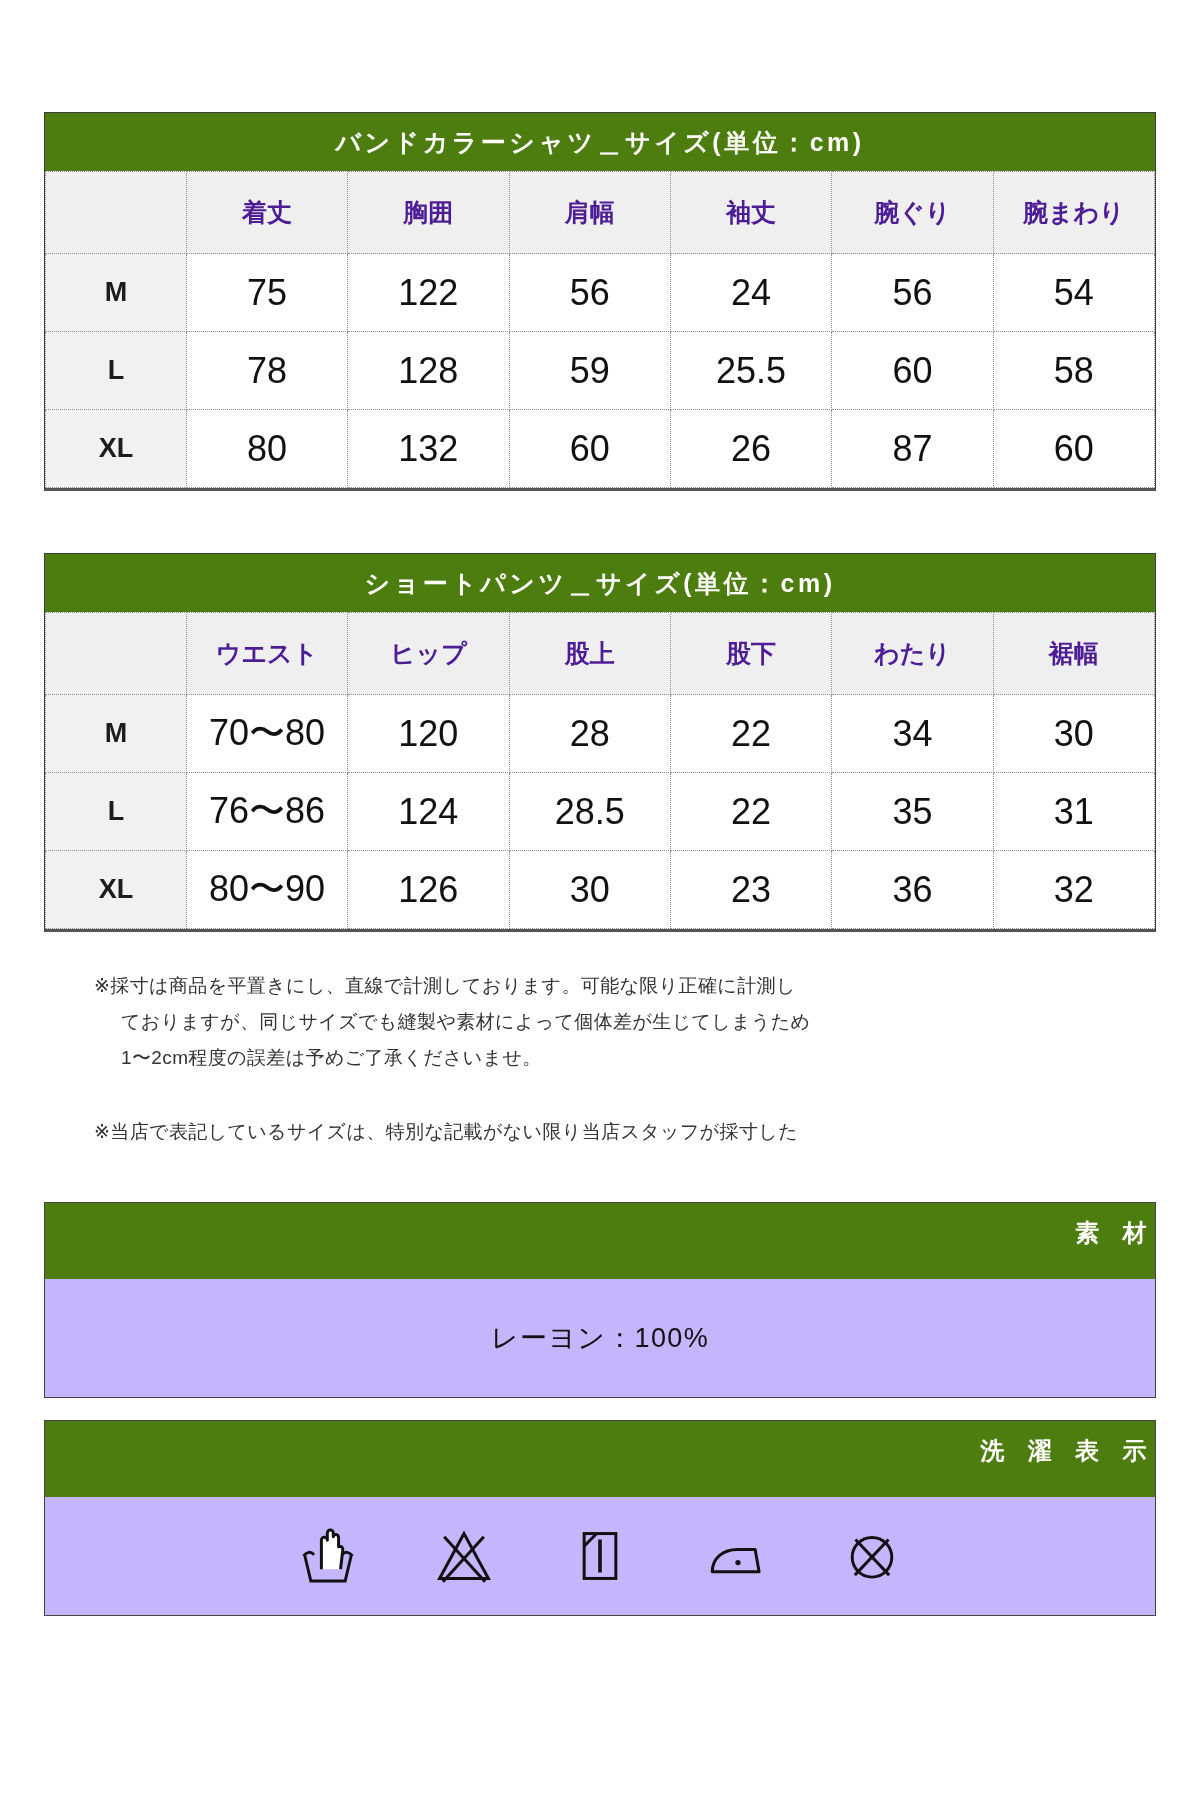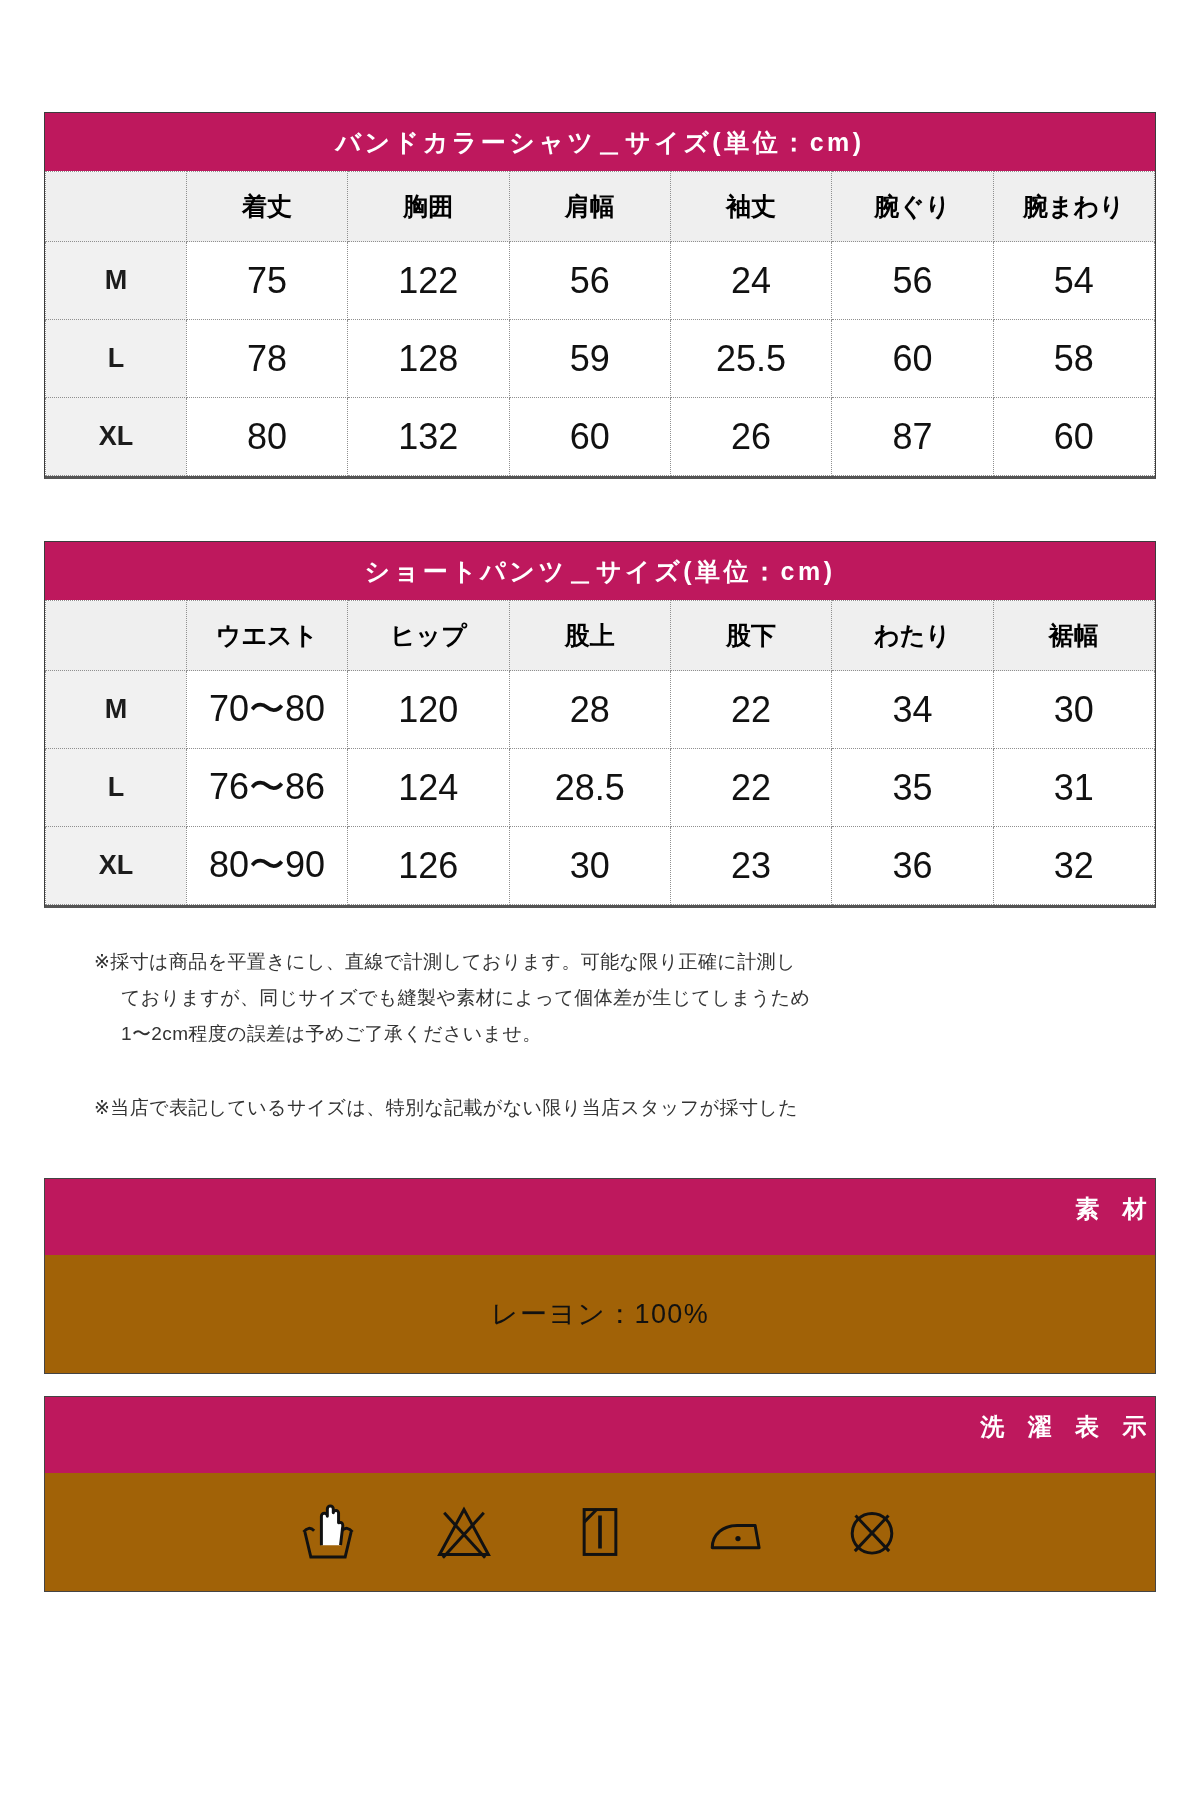--- a/index.html
+++ b/index.html
@@ -11,40 +11,40 @@
   }
   .page { padding: 112px 44px 0 44px; }
 
   
   .size-table {
     border: 1px solid #3c3c3c;
     border-bottom: 3px solid #555;
     background: #fff;
   }
   .band {
-    background: #be185d;
+    background: #4d7c0f;
     color: #ffffff;
     font-weight: bold;
     text-align: center;
   }
   .table-title {
     height: 58px; line-height: 58px;
     font-size: 25px; letter-spacing: 0.14em;
   }
   table { width: 100%; border-collapse: collapse; table-layout: fixed; }
   col.c0 { width: 12.7%; }
   th, td {
     border: 1px dotted #8f8f8f;
     text-align: center; vertical-align: middle;
     padding: 0;
   }
   thead th {
     background: #efefef;
-    height: 70px;
-    font-size: 25px; font-weight: bold; color: #000000;
+    height: 82px;
+    font-size: 25px; font-weight: bold; color: #4c1d95;
   }
   tbody tr { height: 78px; }
   tbody th {
     background: #f1f1f1;
     font-size: 27px; font-weight: bold; color: #1c1c1c;
   }
   tbody td {
     background: #ffffff;
     font-size: 36px; font-weight: normal; color: #111;
   }
@@ -59,21 +59,21 @@
   }
   .note-line.first { text-indent: -27px; }
 
   
   .section { border: 1px solid #444; margin-top: 0; }
   .section-title {
     height: 76px; line-height: 60px;
     font-size: 24px; letter-spacing: 0.35em; text-indent: 0.35em; text-align: right;
   }
   .section-body {
-    background: #a16207;
+    background: #c4b5fd;
     display: flex; align-items: center; justify-content: center;
   }
   .material-section { margin-top: 52px; }
   .material-body { height: 118px; }
   .material-value { font-size: 27px; color: #111; letter-spacing: 0.05em; }
   .laundry-section { margin-top: 22px; }
   .laundry-body { height: 118px; gap: 70px; }
   .care-icon { width: 66px; height: 66px; display: block; }
 </style>
 </head>

